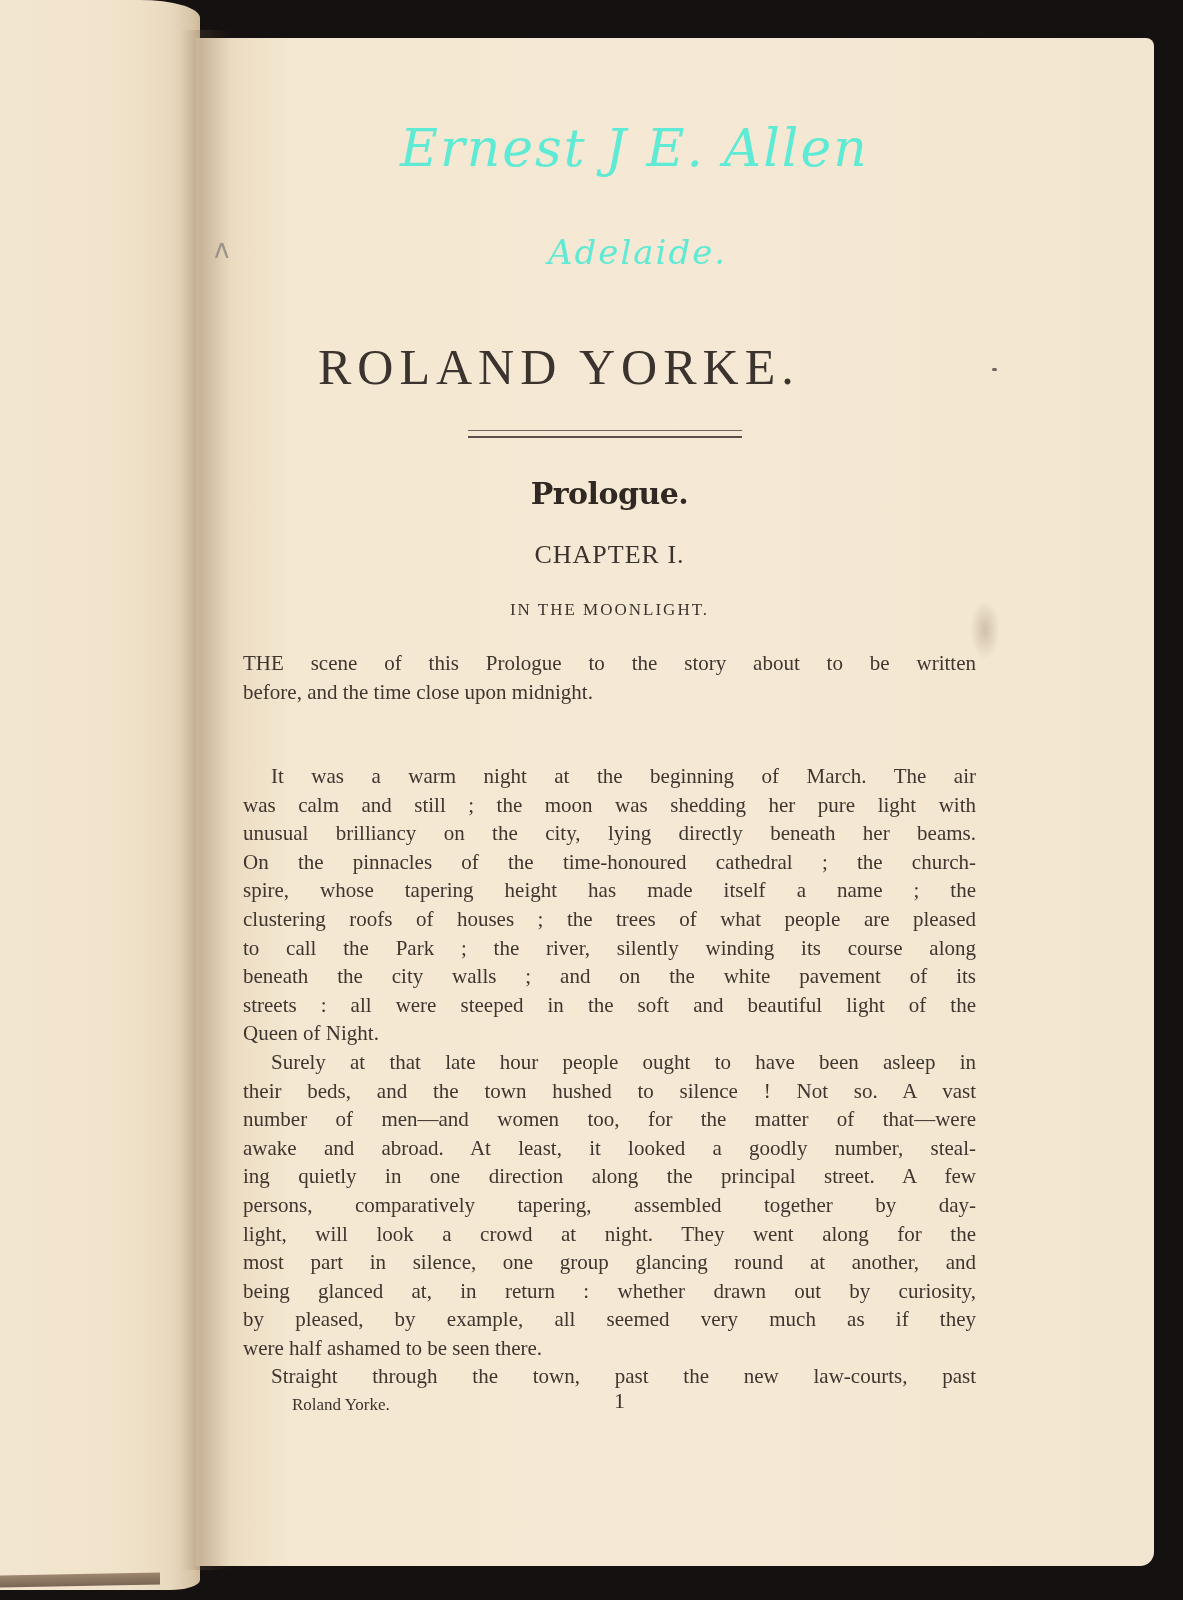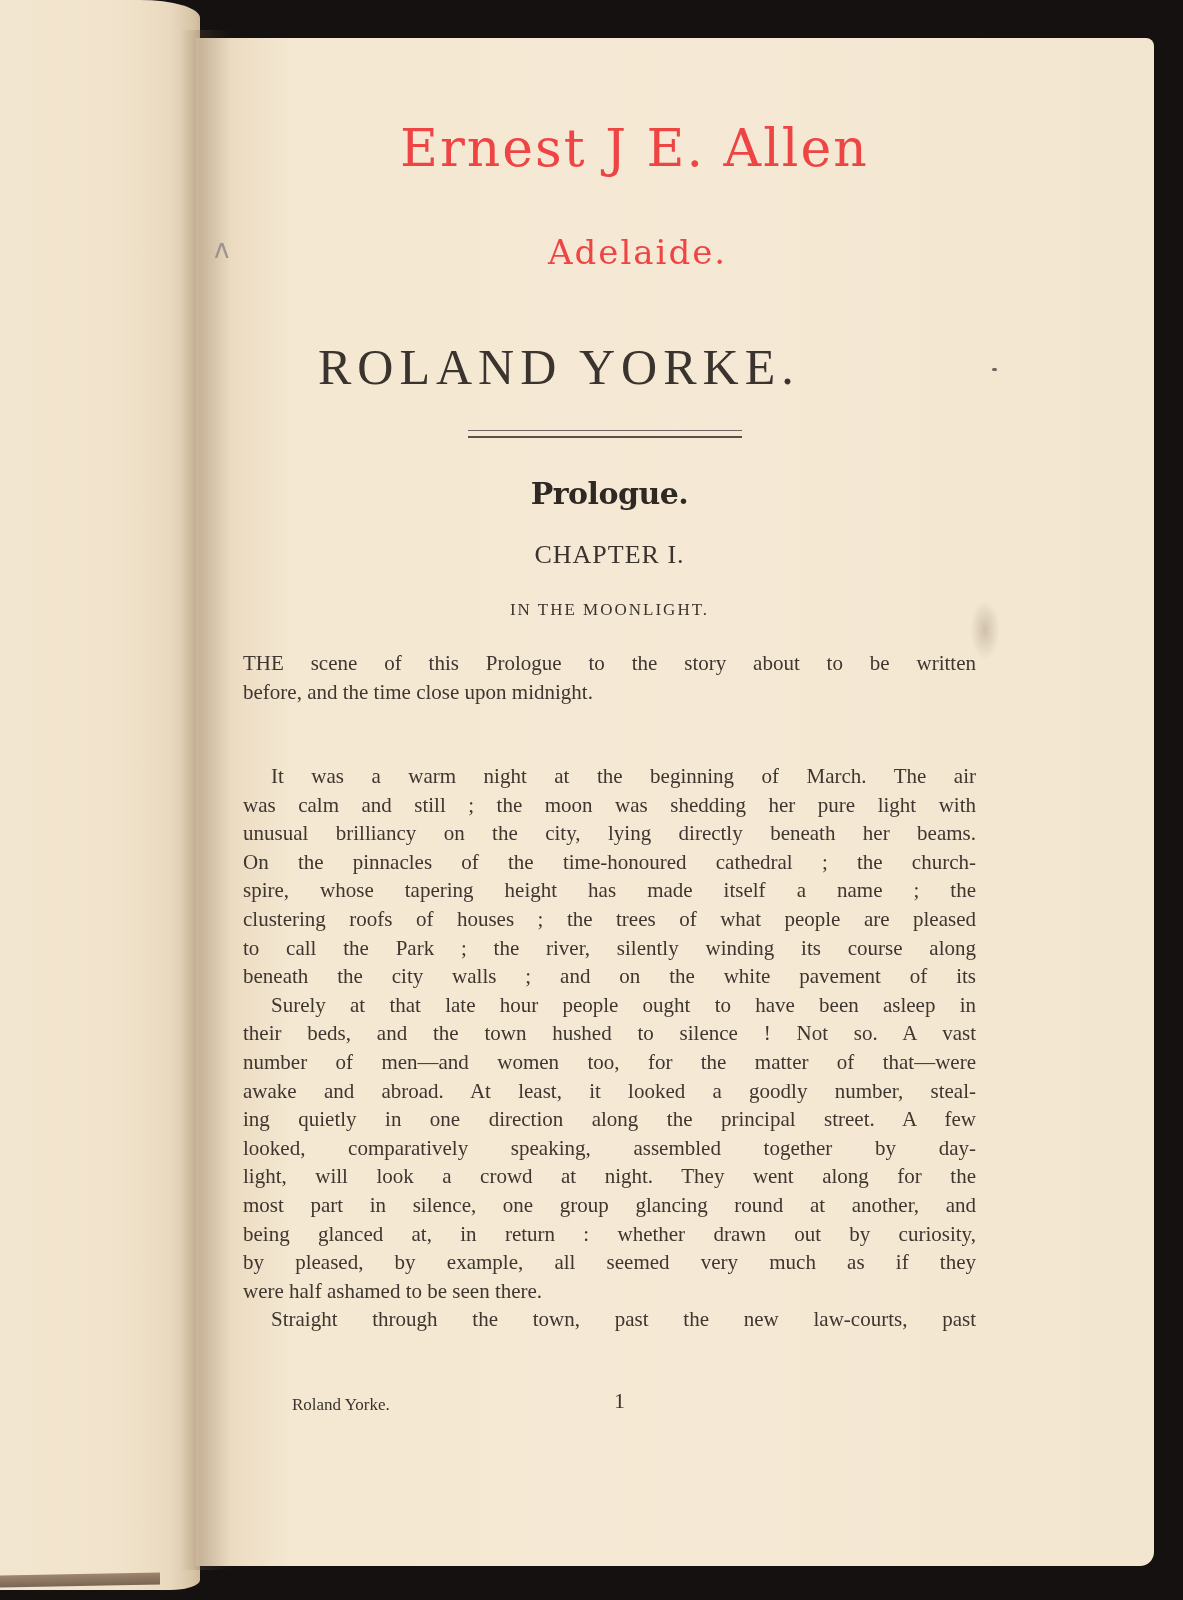--- a/index.html
+++ b/index.html
@@ -23,22 +23,22 @@
     position: absolute; left: 196px; top: 38px; width: 958px; height: 1528px;
     background: linear-gradient(90deg, #dccaaf 0%, #ecdcc2 4%, #f4e8d2 10%, #f5e9d5 50%, #f3e6d0 100%);
     border-top-right-radius: 8px;
     border-bottom-right-radius: 14px;
   }
   .gutter-shadow {
     position: absolute; left: 180px; top: 30px; width: 50px; height: 1540px;
     background: linear-gradient(90deg, rgba(120,95,70,0.0), rgba(120,95,70,0.22) 40%, rgba(120,95,70,0.0));
   }
   .signature {
-    position: absolute; font-family: "DejaVu Serif", serif; 
-    color: #ef4444; letter-spacing: 2px;
+    position: absolute; font-family: "DejaVu Serif", serif; font-style: italic;
+    color: #5eead4; letter-spacing: 2px;
   }
   .sig-name { left: 400px; top: 118px; font-size: 52px; }
   .sig-place { left: 548px; top: 232px; font-size: 34px; }
   .pencil-mark { position: absolute; left: 214px; top: 234px; font-family: "DejaVu Sans", sans-serif; color: #9b948f; font-size: 26px; }
   .title {
     position: absolute; left: 318px; top: 338px; width: 600px;
     font-family: "Liberation Serif", serif; font-size: 50px; letter-spacing: 6px;
     color: #3b332e;
   }
   .rule {
@@ -114,26 +114,28 @@
 
 <div class="para p2">
   <span class="ln indent">It was a warm night at the beginning of March.  The air</span>
   <span class="ln">was calm and still ; the moon was shedding her pure light with</span>
   <span class="ln">unusual brilliancy on the city, lying directly beneath her beams.</span>
   <span class="ln">On the pinnacles of the time-honoured cathedral ; the church-</span>
   <span class="ln">spire, whose tapering height has made itself a name ; the</span>
   <span class="ln">clustering roofs of houses ; the trees of what people are pleased</span>
   <span class="ln">to call the Park ; the river, silently winding its course along</span>
   <span class="ln">beneath the city walls ; and on the white pavement of its</span>
+  <span class="ln">streets : all were steeped in the soft and beautiful light of the</span>
+  <span class="ln last">Queen of Night.</span>
   <span class="ln indent">Surely at that late hour people ought to have been asleep in</span>
   <span class="ln">their beds, and the town hushed to silence !  Not so.  A vast</span>
   <span class="ln">number of men—and women too, for the matter of that—were</span>
   <span class="ln">awake and abroad.  At least, it looked a goodly number, steal-</span>
   <span class="ln">ing quietly in one direction along the principal street.  A few</span>
-  <span class="ln">looked, comparatively speaking, assembled together by day-</span>
+  <span class="ln">persons, comparatively tapering, assembled together by day-</span>
   <span class="ln">light, will look a crowd at night.  They went along for the</span>
   <span class="ln">most part in silence, one group glancing round at another, and</span>
   <span class="ln">being glanced at, in return : whether drawn out by curiosity,</span>
   <span class="ln">by pleased, by example, all seemed very much as if they</span>
   <span class="ln last">were half ashamed to be seen there.</span>
   <span class="ln indent">Straight through the town, past the new law-courts, past</span>
 </div>
 
 <div class="footer-title">Roland Yorke.</div>
 <div class="footer-num">1</div>

